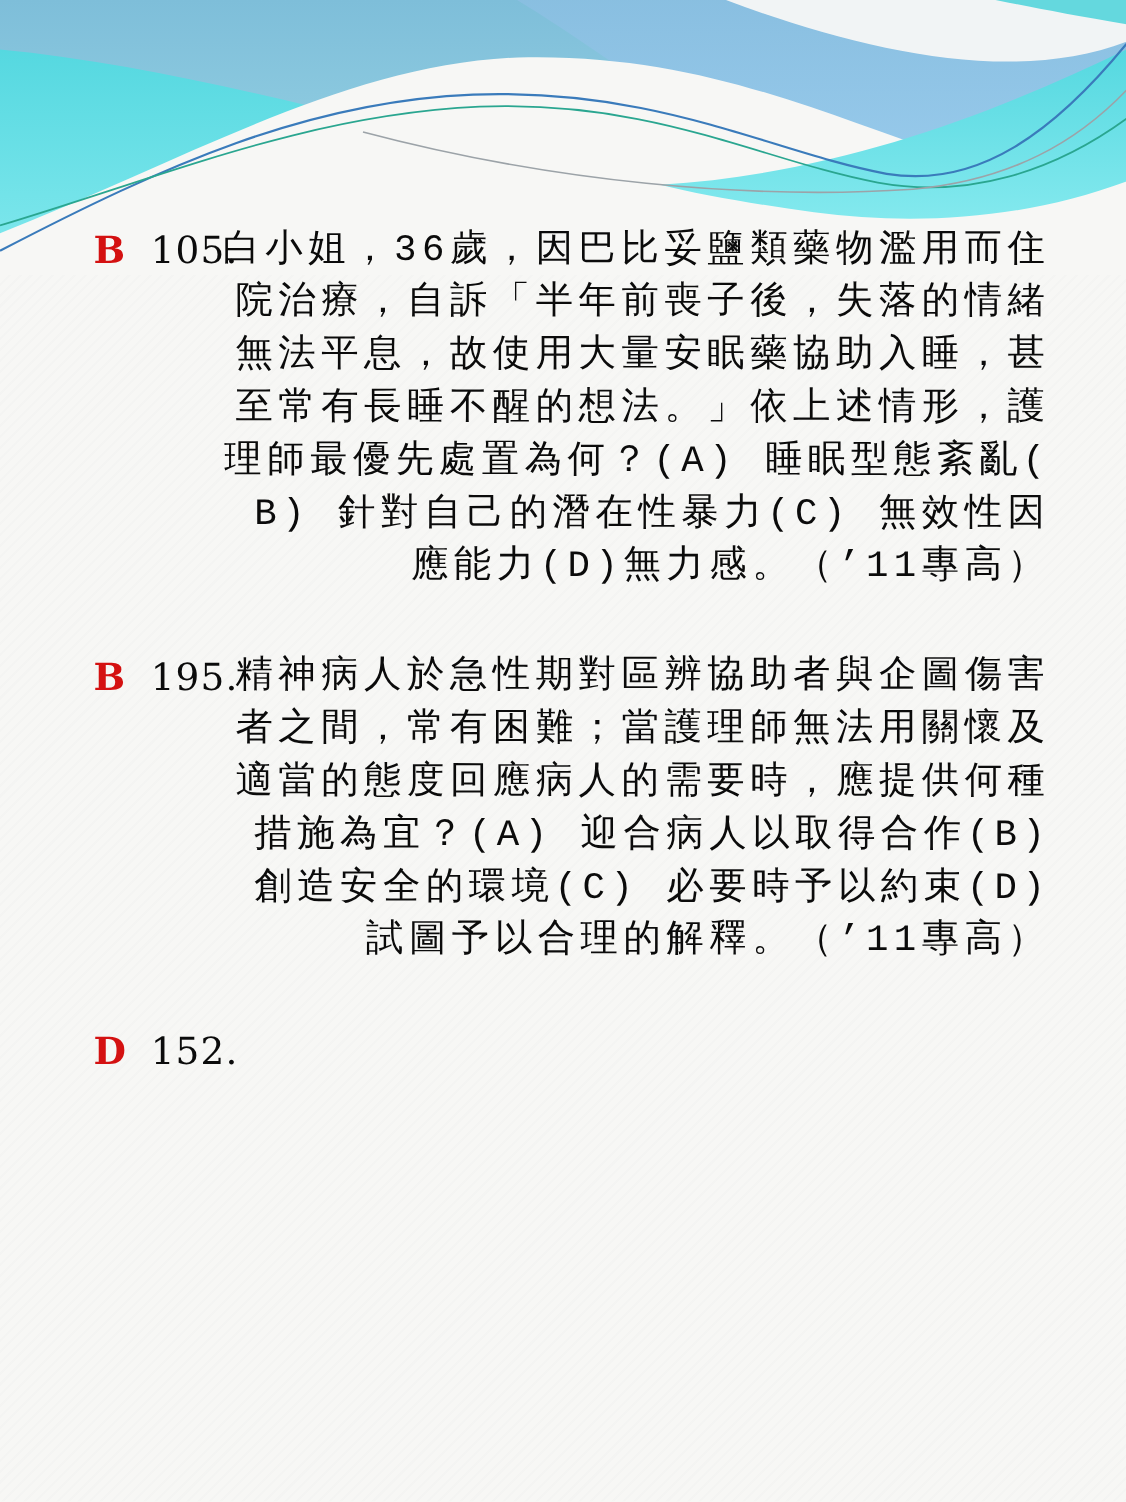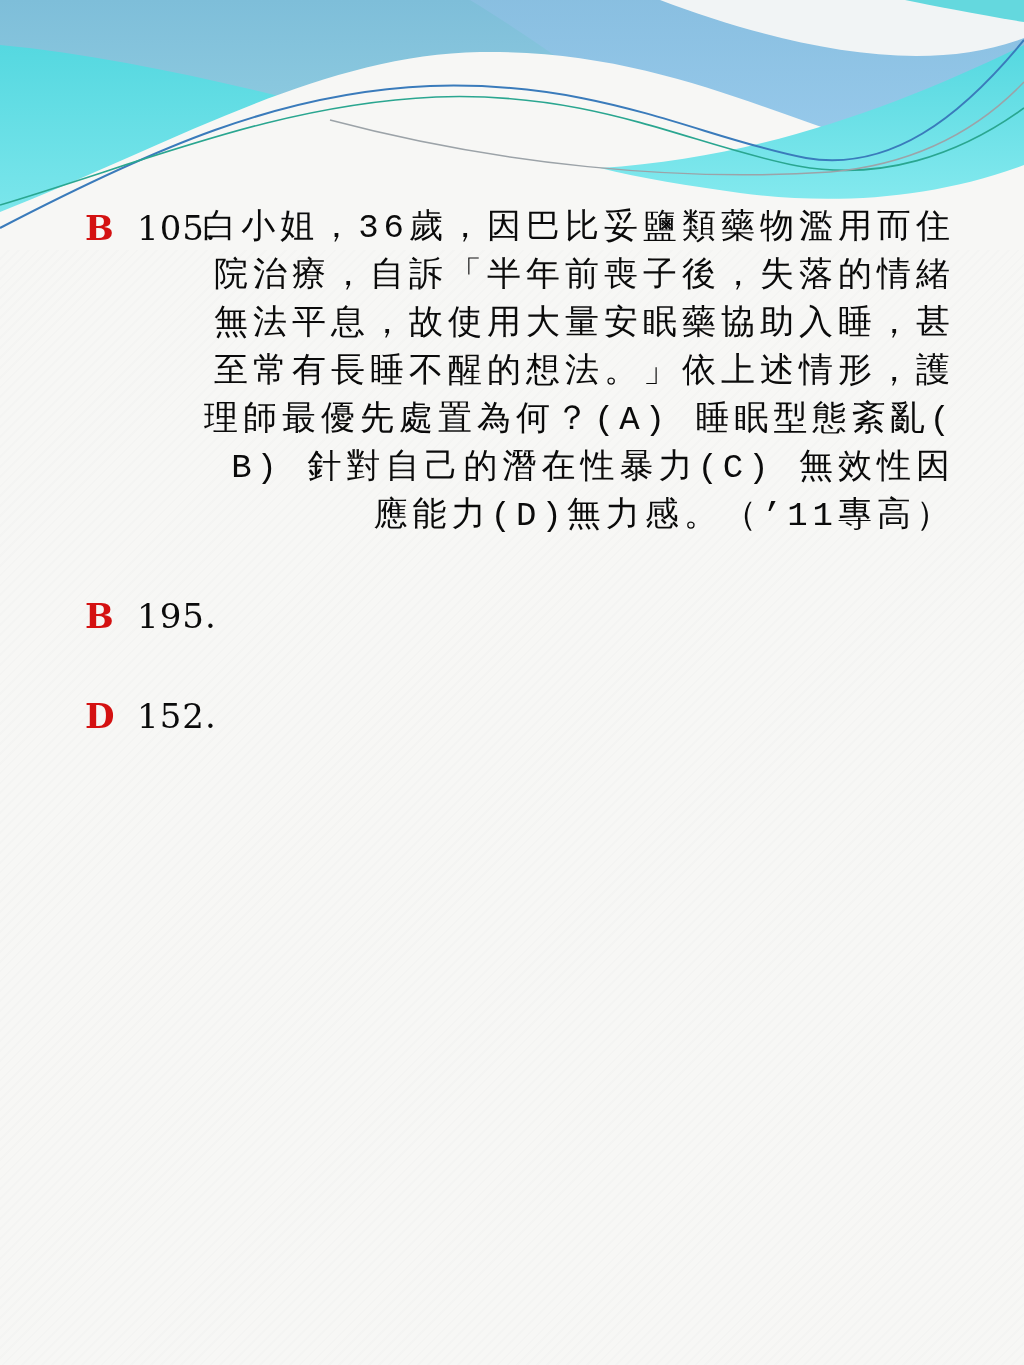--- a/index.html
+++ b/index.html
@@ -95,20 +95,21 @@
 
     <div class="question">
       <span class="answer-key">B</span>
       <span class="q-number">105.</span>
       <span class="q-text">白小姐，36歲，因巴比妥鹽類藥物濫用而住院治療，自訴「半年前喪子後，失落的情緒無法平息，故使用大量安眠藥協助入睡，甚至常有長睡不醒的想法。」依上述情形，護理師最優先處置為何？(A) 睡眠型態紊亂(B) 針對自己的潛在性暴力(C) 無效性因應能力(D)無力感。（’11專高）</span>
     </div>
 
     <div class="question">
       <span class="answer-key">B</span>
       <span class="q-number">195.</span>
+      <span class="q-text">精神病人於急性期對區辨協助者與企圖傷害者之間，常有困難；當護理師無法用關懷及適當的態度回應病人的需要時，應提供何種措施為宜？(A) 迎合病人以取得合作(B) 創造安全的環境(C) 必要時予以約束(D)試圖予以合理的解釋。（’11專高）</span>
     </div>
 
     <div class="question">
       <span class="answer-key">D</span>
       <span class="q-number">152.</span>
     </div>
 
   </div>
 </div>
 

